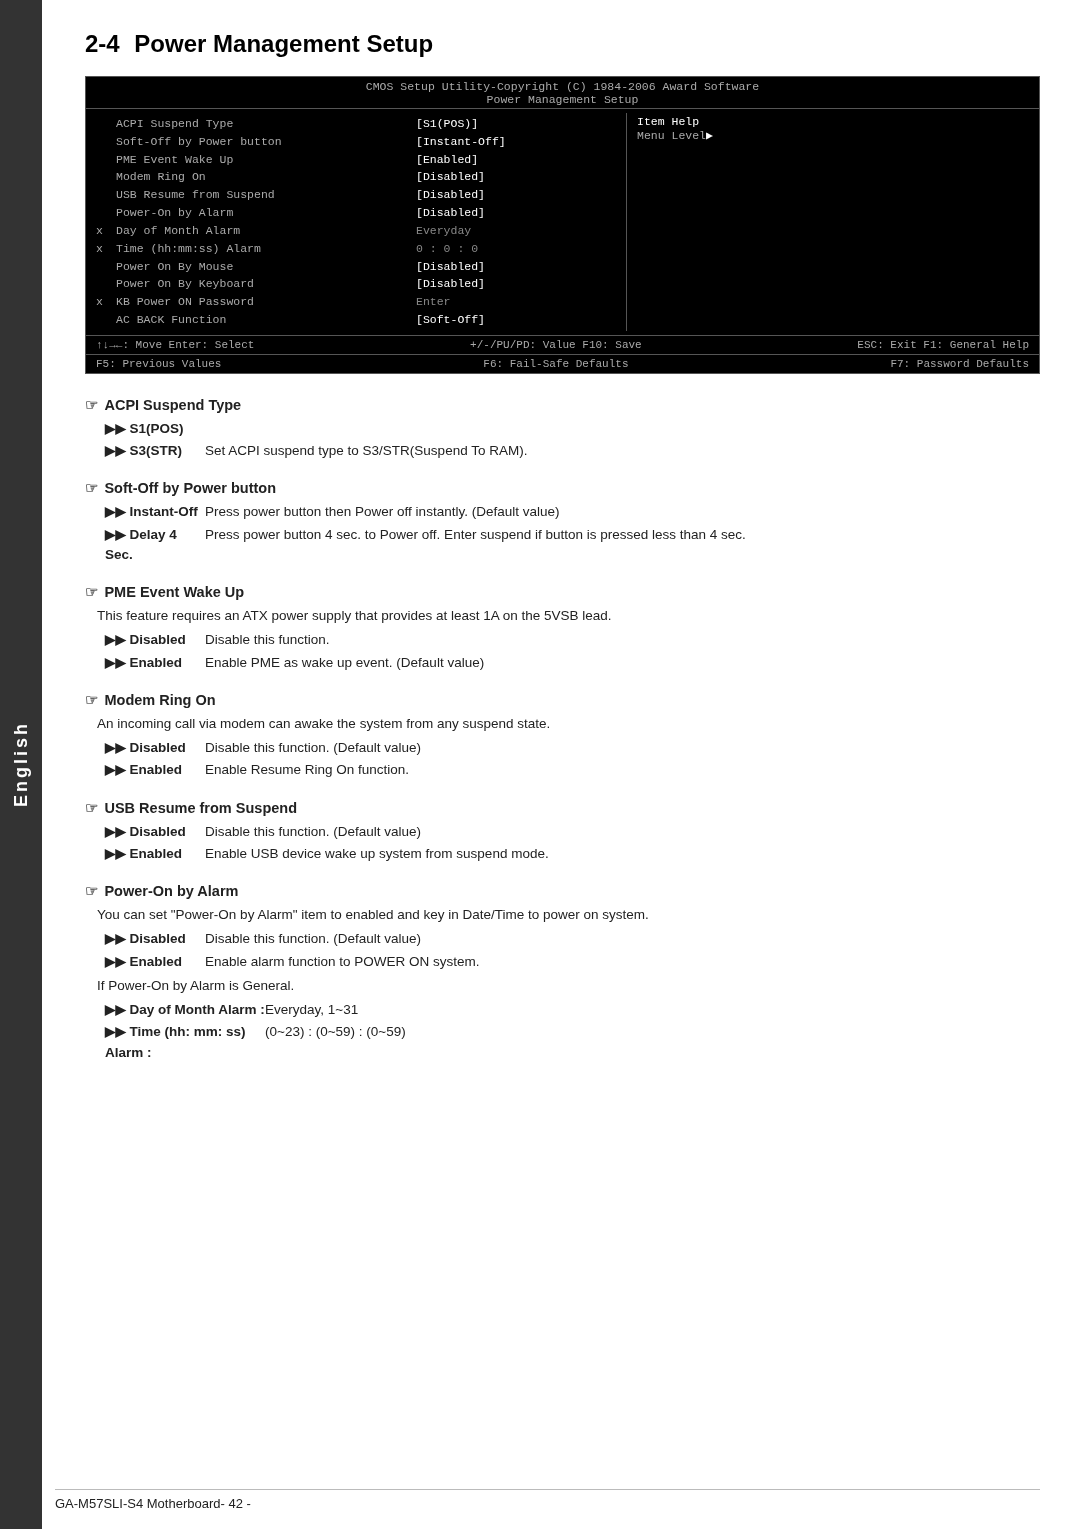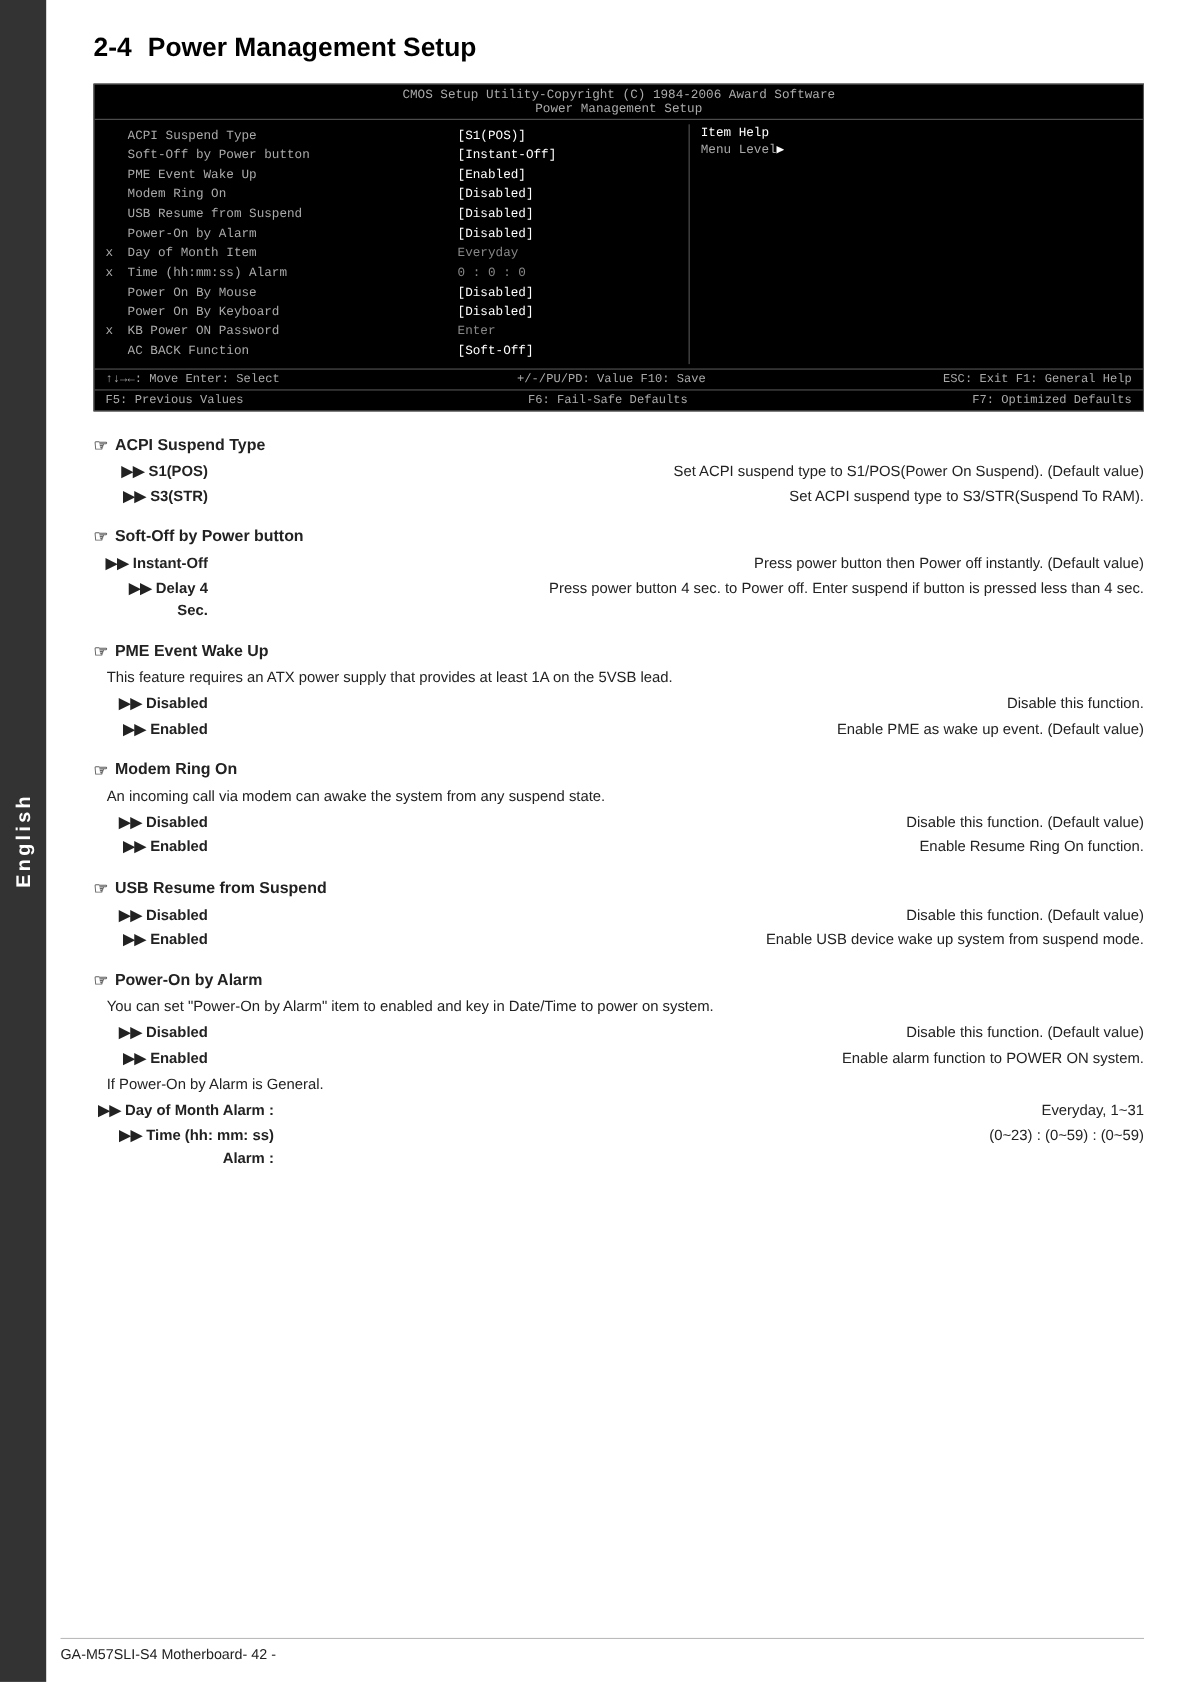--- a/index.html
+++ b/index.html
@@ -123,23 +123,22 @@
       align-items: center;
       gap: 6px;
     }
     .arrow-icon {
       color: #666;
       font-size: 15px;
     }
 
     
     .desc-block {
-      margin-left: 4px;
+      margin-left: 20px;
       margin-bottom: 4px;
-      text-align: right;
     }
     .desc-item {
       display: flex;
       margin-bottom: 2px;
       line-height: 1.5;
     }
     .desc-bullet {
       flex: 0 0 100px;
       font-weight: bold;
       font-size: 13.5px;
@@ -224,21 +223,21 @@
           <div class="bios-row">
             <span class="prefix"> </span>
             <span class="label">USB Resume from Suspend</span>
           </div>
           <div class="bios-row">
             <span class="prefix"> </span>
             <span class="label">Power-On by Alarm</span>
           </div>
           <div class="bios-row">
             <span class="prefix">x</span>
-            <span class="label">Day of Month Item</span>
+            <span class="label">Day of Month Alarm</span>
           </div>
           <div class="bios-row">
             <span class="prefix">x</span>
             <span class="label">Time (hh:mm:ss) Alarm</span>
           </div>
           <div class="bios-row">
             <span class="prefix"> </span>
             <span class="label">Power On By Mouse</span>
           </div>
           <div class="bios-row">
@@ -303,33 +302,32 @@
       </div>
     </div>
     <div class="bios-footer">
       <span>↑↓→←: Move    Enter: Select</span>
       <span>+/-/PU/PD: Value    F10: Save</span>
       <span>ESC: Exit    F1: General Help</span>
     </div>
     <div class="bios-footer">
       <span>F5: Previous Values</span>
       <span>F6: Fail-Safe Defaults</span>
-      <span>F7: Optimized Defaults</span>
+      <span>F7: Password Defaults</span>
     </div>
   </div>
 
   <div id="sections-container">
       <div class="section-heading">
         <span class="arrow-icon">☞</span>
         <span>ACPI Suspend Type</span>
       </div>
       <div class="desc-block">
         <div class="desc-item">
           <span class="desc-bullet">▶▶ S1(POS)</span>
-          <span class="desc-text">Set ACPI suspend type to S1/POS(Power On Suspend). (Default value)</span>
         </div>
         <div class="desc-item">
           <span class="desc-bullet">▶▶ S3(STR)</span>
           <span class="desc-text">Set ACPI suspend type to S3/STR(Suspend To RAM).</span>
         </div>
       </div>
       <div class="section-heading">
         <span class="arrow-icon">☞</span>
         <span>Soft-Off by Power button</span>
       </div>

